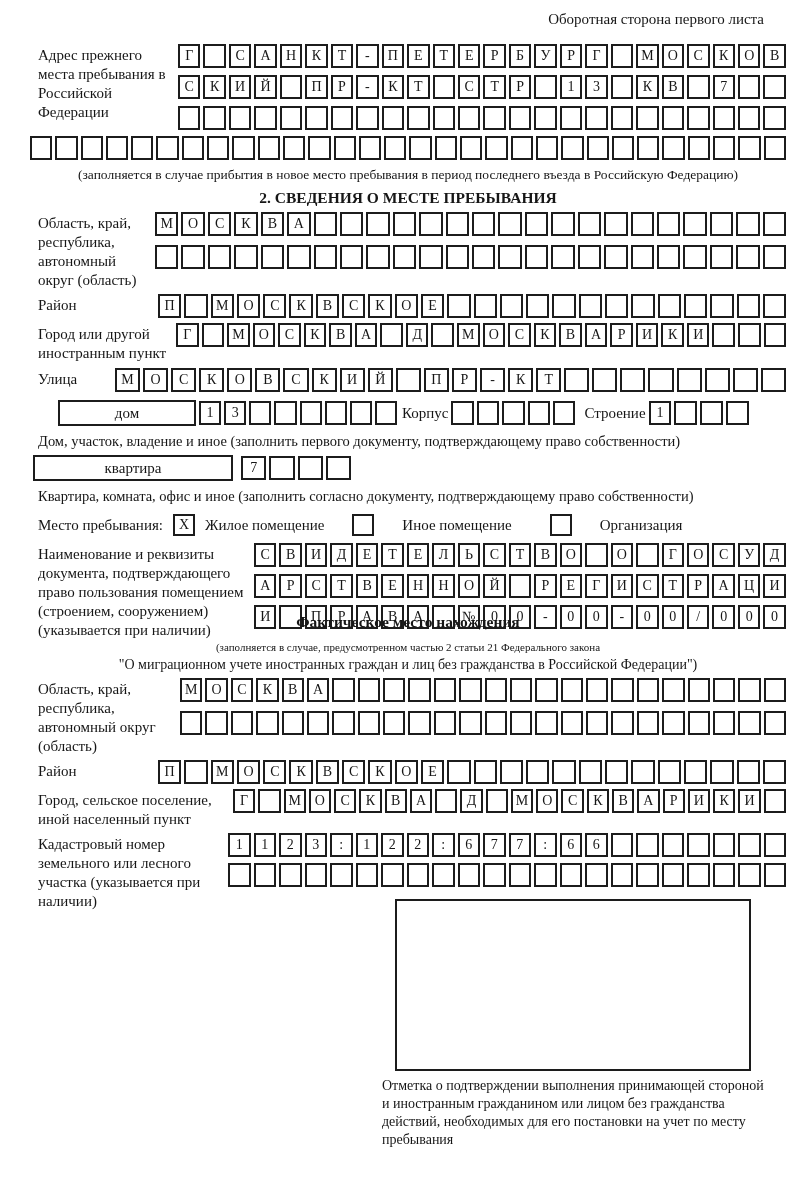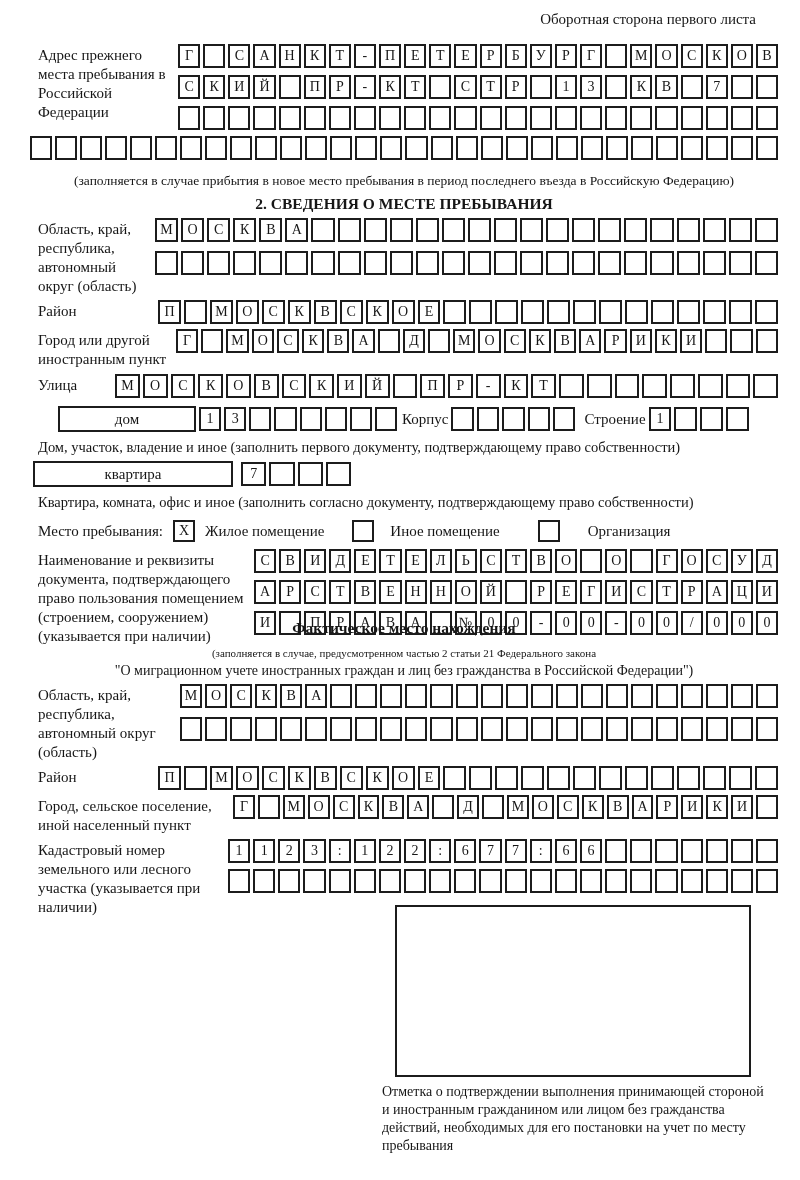--- a/index.html
+++ b/index.html
@@ -1,20 +1,20 @@
 <!DOCTYPE html>
 <html lang="ru"><head>
 <meta charset="utf-8">
 <style>
   html,body{margin:0;padding:0;background:#ffffff;}
   .page{
     width:800px;height:1180px;box-sizing:border-box;position:relative;
     background:#ffffff;color:#161616;overflow:hidden;
     font-family:"Liberation Serif","DejaVu Serif",serif;
-    padding:10px 22px 0 30px;
+    padding:10px 14px 0 30px;
   }
   .hdr-note{font-size:15px;text-align:right;padding-right:22px;line-height:18px;}
 
   
   .frow{display:flex;align-items:flex-start;}
   .lbl{font-size:15px;line-height:19px;flex:none;box-sizing:border-box;padding-left:8px;padding-top:2px;}
   .rows{flex:1;display:flex;flex-direction:column;gap:7px;min-width:0;}
   .cells{display:flex;gap:3px;flex:1;min-width:0;}
   .rows .cells{flex:none;width:100%;}
   .cell{
@@ -32,21 +32,21 @@
     align-items:center;justify-content:center;font-size:15px;flex:none;background:#fff;}
   .inline-lbl{font-size:15px;line-height:26px;flex:none;}
 
   .chk{width:22px;height:22px;box-sizing:border-box;border:2px solid #1c1c1c;flex:none;
     display:flex;align-items:center;justify-content:center;font-size:14px;background:#fff;}
 
   .stamp-box{box-sizing:border-box;border:2px solid #1c1c1c;background:#fff;
     width:356px;height:172px;margin-left:365px;}
   .stamp-note{width:385px;margin-left:352px;font-size:14px;line-height:18px;text-align:left;margin-top:6px;}
 
-  .mt2{margin-top:12px}.mt4{margin-top:4px}.mt5{margin-top:5px}.mt6{margin-top:6px}
+  .mt2{margin-top:6px}.mt4{margin-top:4px}.mt5{margin-top:5px}.mt6{margin-top:6px}
   .mt8{margin-top:8px}.mt16{margin-top:16px}
 </style>
 </head>
 <body>
 
 <div class="page">
 
   <div class="hdr-note">Оборотная сторона первого листа</div>
 
   <div class="frow mt16">
@@ -355,21 +355,21 @@
         <span class="cell"></span>
       </div>
   </div>
   <div class="lbl mt4" style="font-size:14.5px">Квартира, комната, офис и иное (заполнить согласно документу, подтверждающему право собственности)</div>
 
   <div class="frow mt6" style="align-items:center;padding-left:8px">
     <span class="inline-lbl">Место пребывания:</span>
     <span class="chk" style="margin-left:10px">X</span>
     <span class="inline-lbl" style="margin-left:10px">Жилое помещение</span>
     <span class="chk" style="margin-left:28px"></span>
-    <span class="inline-lbl" style="margin-left:16px">Иное помещение</span>
+    <span class="inline-lbl" style="margin-left:28px">Иное помещение</span>
     <span class="chk" style="margin-left:38px"></span>
     <span class="inline-lbl" style="margin-left:28px">Организация</span>
   </div>
 
   <div class="frow mt5">
     <div class="lbl" style="width:224px">Наименование и реквизиты документа, подтверждающего право пользования помещением (строением, сооружением) (указывается при наличии)</div>
     <div class="rows">
       <div class="cells">
           <span class="cell">С</span>
           <span class="cell">В</span>

